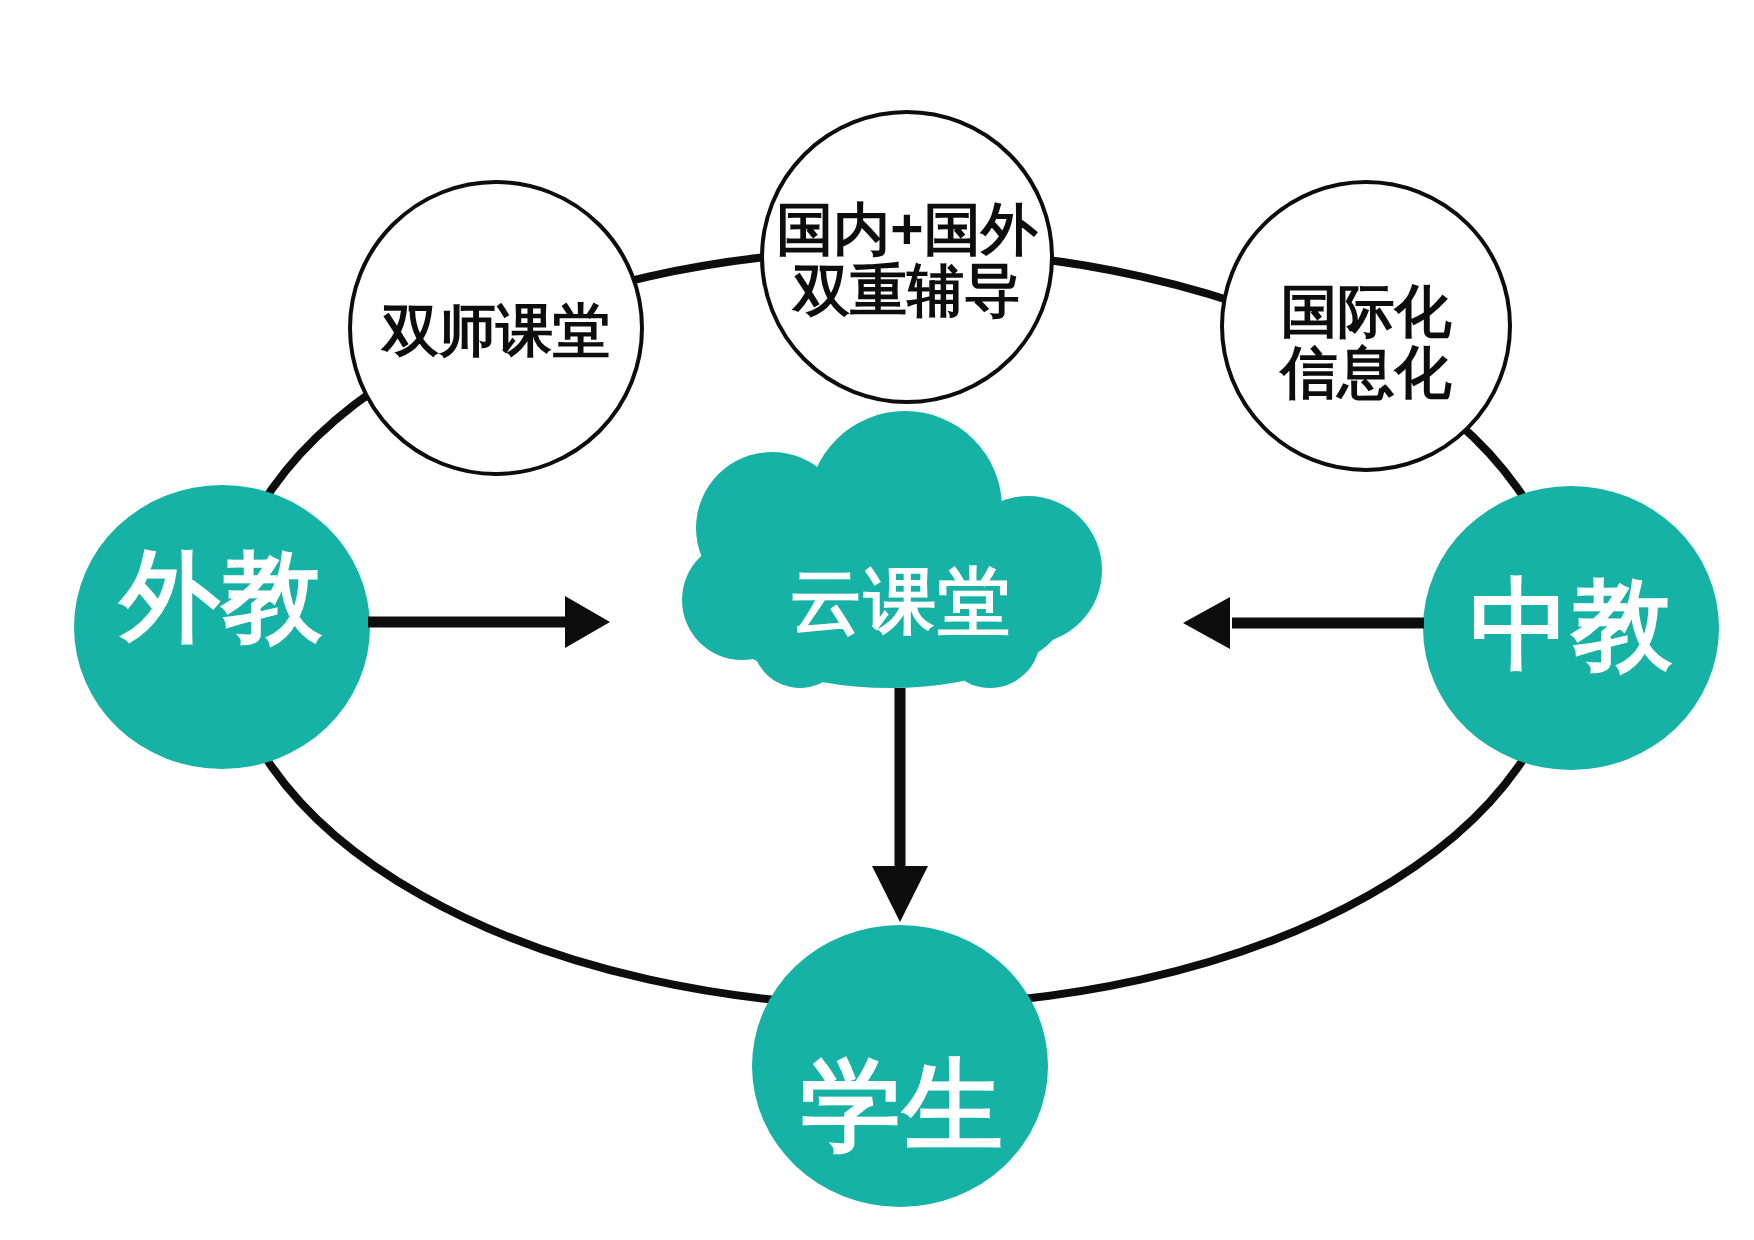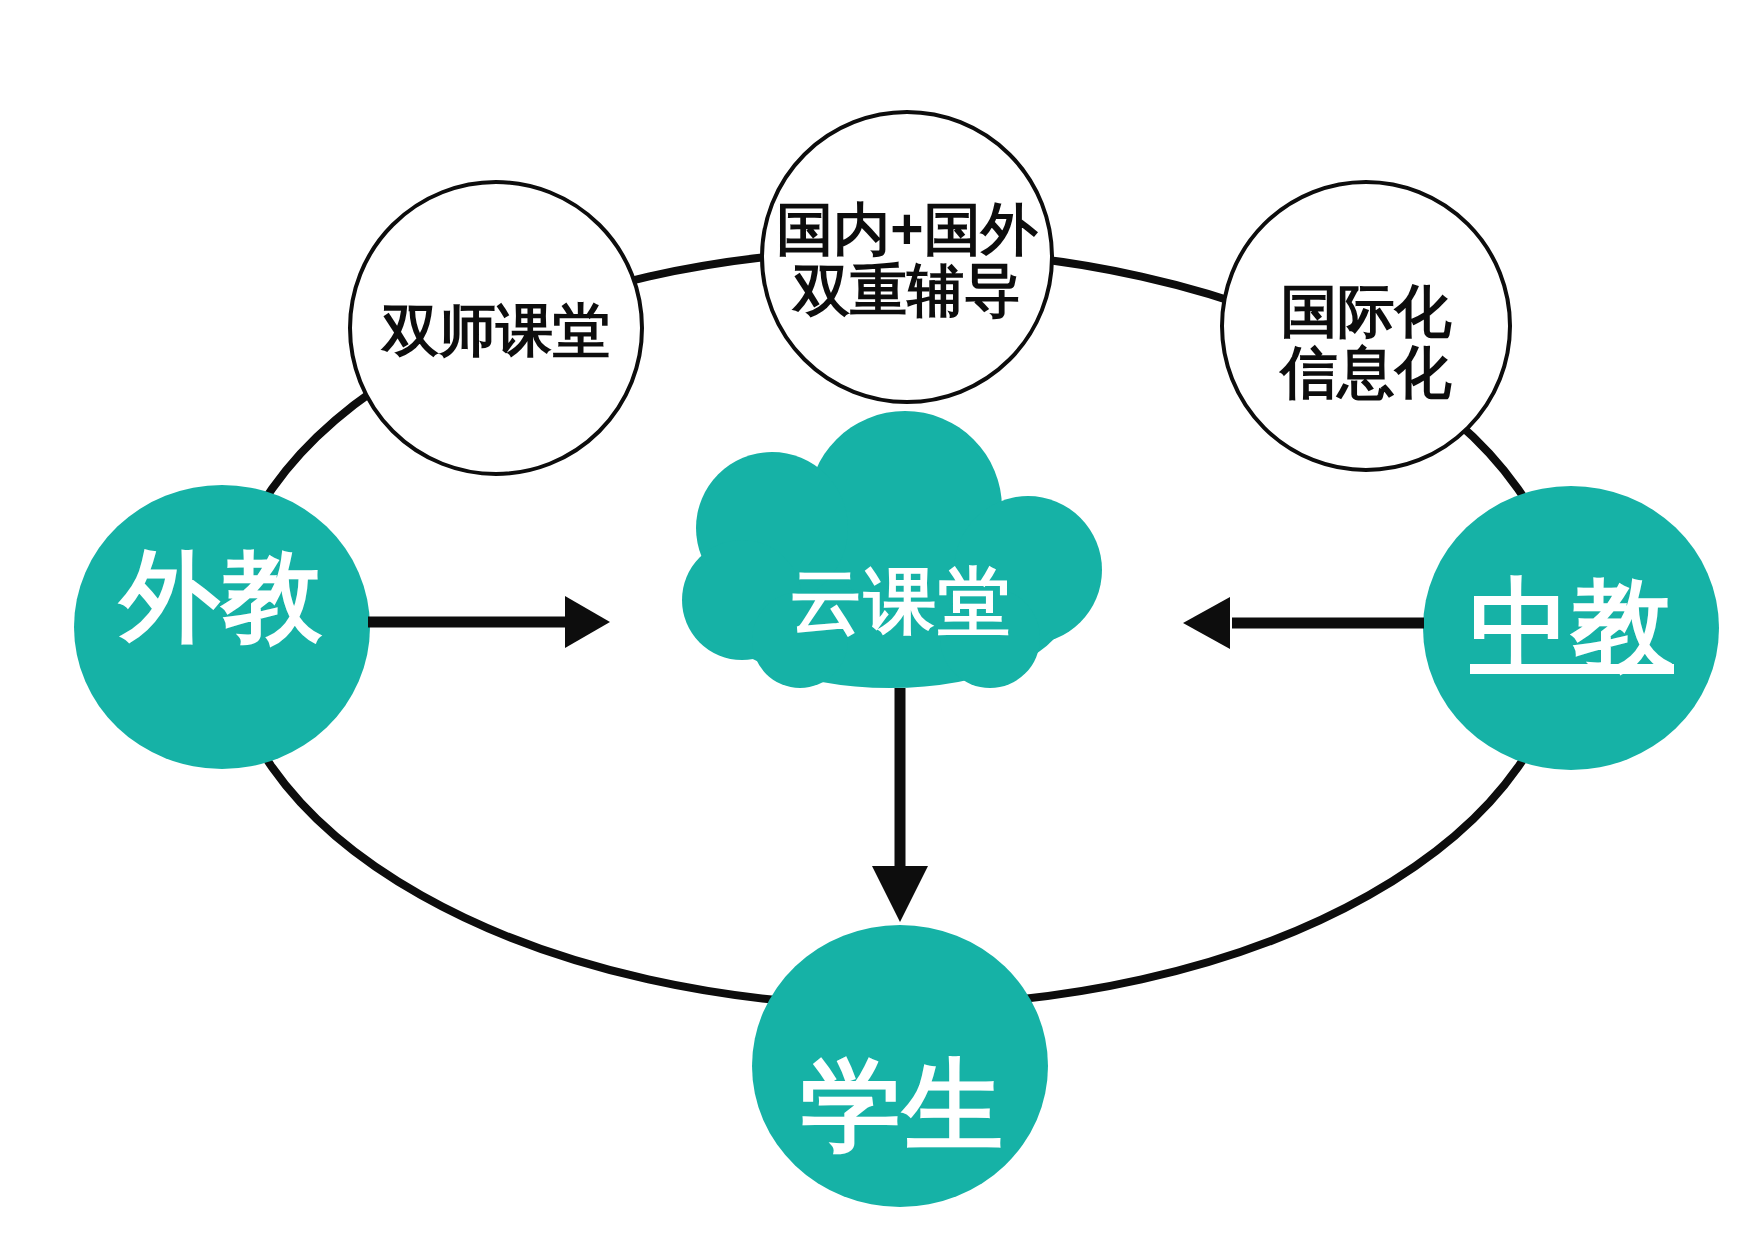--- a/index.html
+++ b/index.html
@@ -69,21 +69,21 @@
       <polygon points="1230,597 1230,649 1183,623" fill="#0d0d0d"></polygon>
     </g>
     <g>
       <line x1="900" y1="688" x2="900" y2="868" stroke="#0d0d0d" stroke-width="11"></line>
       <polygon points="872,866 928,866 900,922" fill="#0d0d0d"></polygon>
     </g>
   </svg>
 
   <div class="node-label" style="left:222px;top:596px;">外教</div>
 
-  <div class="node-label" style="left:1572px;top:624px;text-decoration:underline;">中教</div>
+  <div class="node-label" style="left:1572px;top:624px;">中教</div>
 
   <div class="node-label cloud-label" style="left:901px;top:601px;">云课堂</div>
 
   <div class="node-label" style="left:903px;top:1105px;text-align:right;">学生</div>
 
   <div class="bubble-label" style="left:496px;top:330px;">
     <div>双师课堂</div>
   </div>
 
   <div class="bubble-label" style="left:907px;top:260px;">

